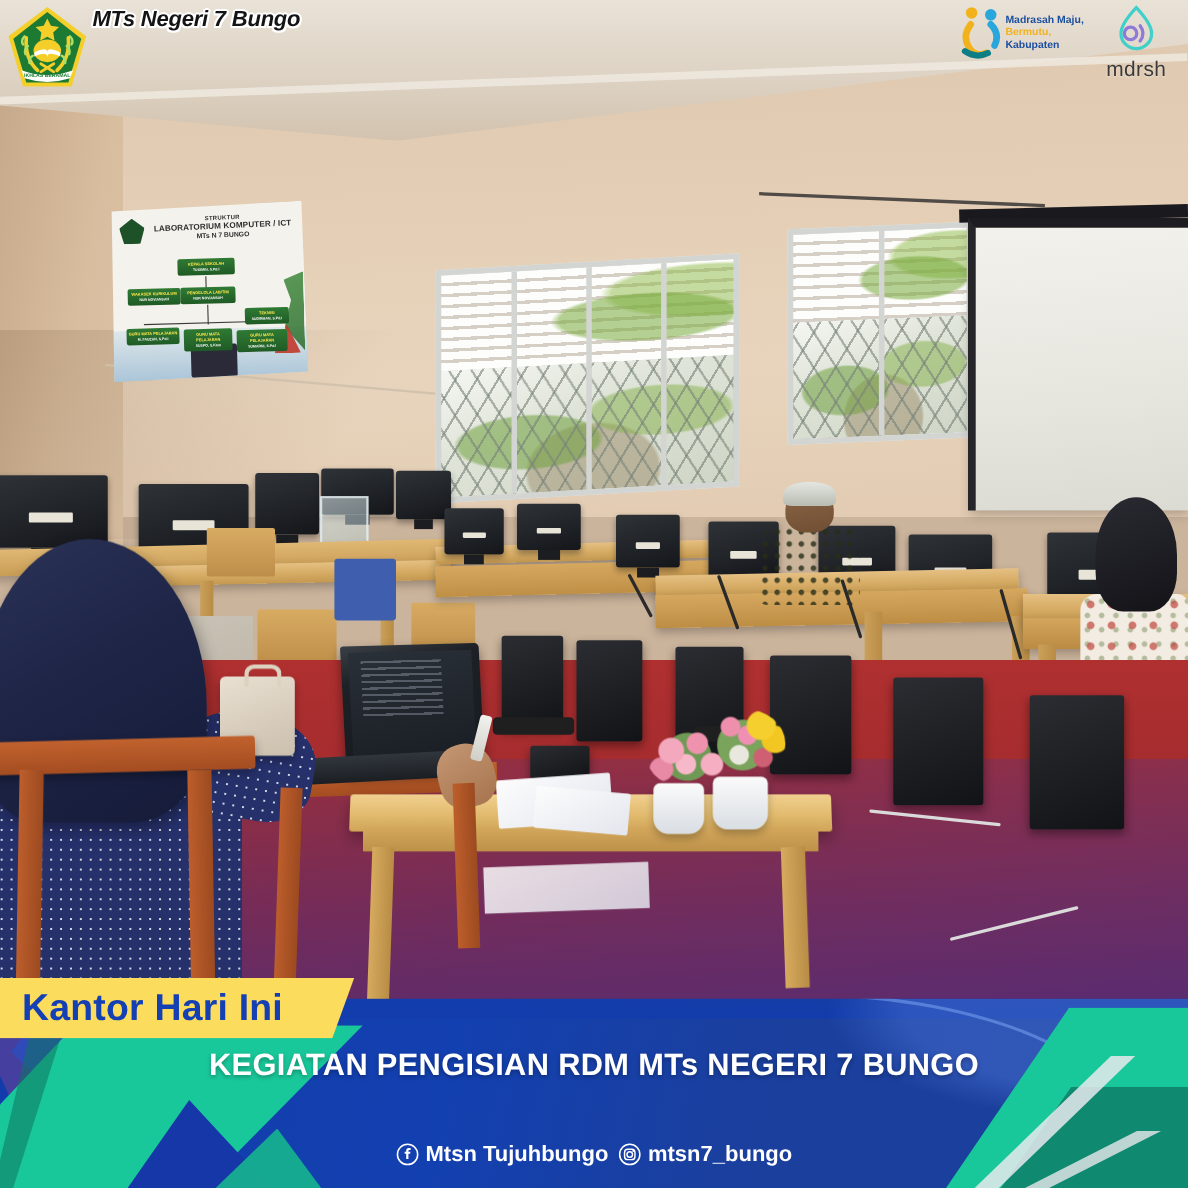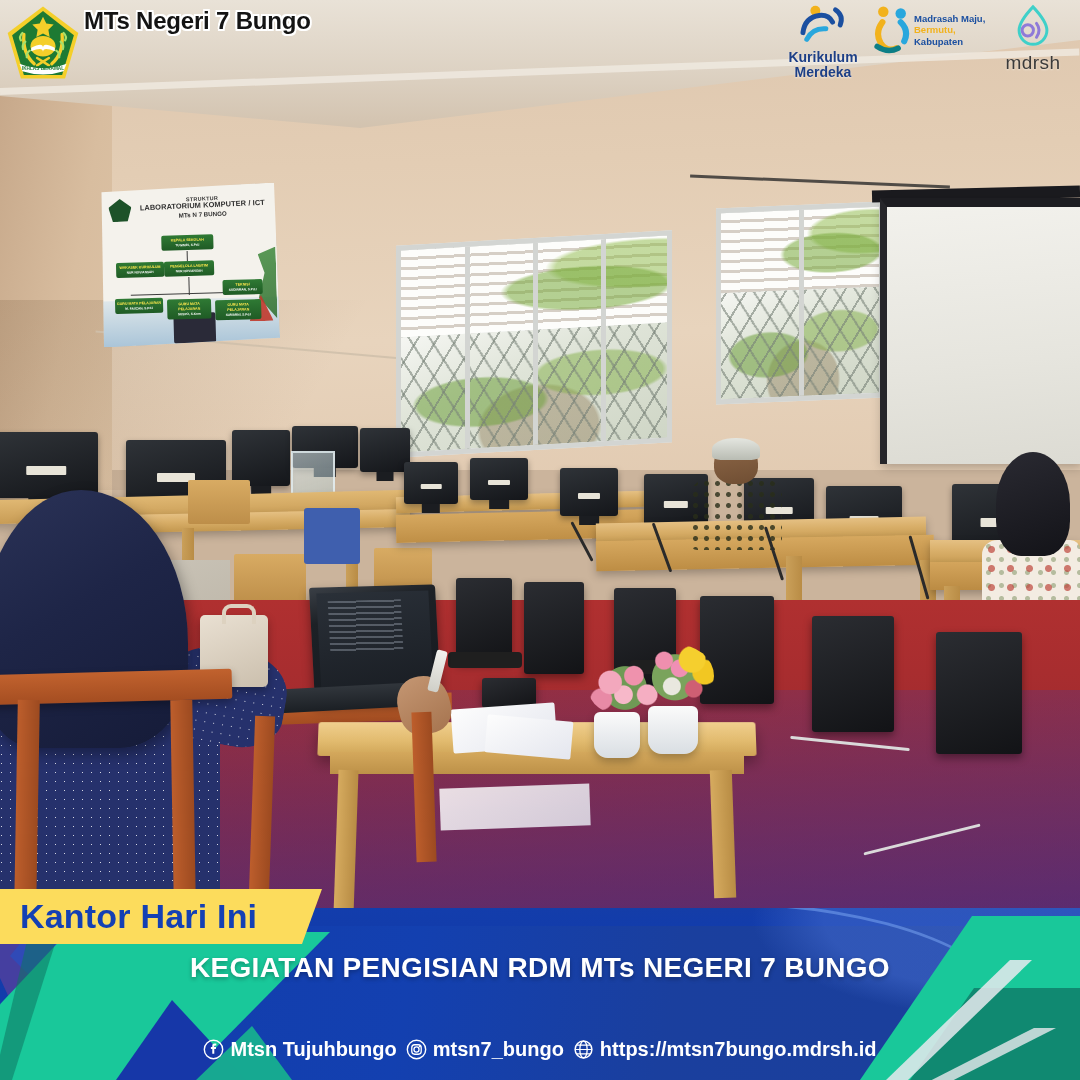--- a/index.html
+++ b/index.html
@@ -215,21 +215,21 @@
 
   
   .header { position:absolute; left:0; top:0; width:1080px; height:92px; z-index:30; }
   .kemenag-logo { position:absolute; left:6px; top:5px; width:74px; height:78px; }
   .hdr-text { position:absolute; left:84px; top:5px; }
   .hdr-text div { color:#141414; font-weight:bold; line-height:1.16;
     text-shadow:-1.6px -1.6px 0 #fff,1.6px -1.6px 0 #fff,-1.6px 1.6px 0 #fff,1.6px 1.6px 0 #fff,
                 0 -1.8px 0 #fff,0 1.8px 0 #fff,-1.8px 0 0 #fff,1.8px 0 0 #fff; }
   .hdr-l1 { font-size:20px; letter-spacing:-.2px; }
   .hdr-l2 { font-size:20px; letter-spacing:-.2px; }
-  .hdr-l3 { font-size:24px; letter-spacing:-.2px; margin-top:2px; }
+  .hdr-l3 { font-size:20px; letter-spacing:-.2px; margin-top:2px;font-style:italic; }
 
   .logos { position:absolute; right:8px; top:4px; display:flex; align-items:flex-start; gap:6px; }
   .logo-km { position:relative; width:86px; text-align:center; }
   .logo-km .kmtxt { font-size:14px; font-weight:bold; color:#1d3f86; line-height:1.06;
     text-shadow:0 1px 2px rgba(255,255,255,.6); }
   .logo-mm { position:relative; width:116px; display:flex; align-items:center; gap:2px; }
   .logo-mm .mmtxt { font-size:9.5px; font-weight:bold; line-height:1.22; text-align:left; }
   .logo-pu { position:relative; width:78px; text-align:center; }
   .logo-pu .putxt { font-size:19px; color:#3a3a3a; letter-spacing:.4px;
     text-shadow:0 1px 2px rgba(255,255,255,.5); }
@@ -501,32 +501,20 @@
         <path d="M18 80 q32 12 64 0 l-4 10 q-28 9 -56 0z" fill="#fff"></path>
         <text x="50" y="88" font-size="6.4" font-family="Liberation Sans, sans-serif" font-weight="bold" fill="#1d7a33" text-anchor="middle">IKHLAS BERAMAL</text>
       </svg>
     </div>
 
     <div class="hdr-text">
       <div class="hdr-l3">MTs Negeri 7 Bungo</div>
     </div>
 
     <div class="logos">
-      <div class="logo-km">
-        <svg viewBox="0 0 70 44" width="68" height="42">
-          <circle cx="27" cy="7" r="5.2" fill="#f2b21c"></circle>
-          <path d="M14 30 q2-16 17-18 q10-1 14 7" stroke="#1b4fa0" stroke-width="5.2" fill="none" stroke-linecap="round"></path>
-          <path d="M18 37 q6-12 20-11" stroke="#29a7dd" stroke-width="5.2" fill="none" stroke-linecap="round"></path>
-          <path d="M48 6 q9 6 5 16" stroke="#1b4fa0" stroke-width="5" fill="none" stroke-linecap="round"></path>
-        </svg>
-        <div class="kmtxt">
-          <div>Kurikulum</div>
-          <div>Merdeka</div>
-        </div>
-      </div>
 
       <div class="logo-mm">
         <svg viewBox="0 0 46 58" width="40" height="52">
           <circle cx="13" cy="8" r="6" fill="#f2b21c"></circle>
           <circle cx="33" cy="10" r="6" fill="#29a7dd"></circle>
           <path d="M12 20 q-9 12 -2 24 q7 11 18 6" stroke="#f2b21c" stroke-width="7" fill="none" stroke-linecap="round"></path>
           <path d="M33 20 q10 10 4 22" stroke="#29a7dd" stroke-width="7" fill="none" stroke-linecap="round"></path>
           <path d="M6 48 q12 8 24 2" stroke="#0d7e86" stroke-width="6.5" fill="none" stroke-linecap="round"></path>
         </svg>
         <div class="mmtxt">
@@ -582,23 +570,15 @@
       </div>
       <div class="grp">
         <svg class="ico" viewBox="0 0 24 24">
           <circle cx="12" cy="12" r="10.5" fill="none" stroke="#fff" stroke-width="1.6"></circle>
           <rect x="6.6" y="6.6" width="10.8" height="10.8" rx="3.3" fill="none" stroke="#fff" stroke-width="1.5"></rect>
           <circle cx="12" cy="12" r="2.9" fill="none" stroke="#fff" stroke-width="1.5"></circle>
           <circle cx="15.6" cy="8.5" r="1" fill="#fff"></circle>
         </svg>
         <span>mtsn7_bungo</span>
       </div>
-      <div class="grp">
-        <svg class="ico" viewBox="0 0 24 24">
-          <circle cx="12" cy="12" r="9.6" fill="none" stroke="#fff" stroke-width="1.7"></circle>
-          <ellipse cx="12" cy="12" rx="4.2" ry="9.6" fill="none" stroke="#fff" stroke-width="1.5"></ellipse>
-          <path d="M2.6 12h18.8M4.2 7h15.6M4.2 17h15.6" stroke="#fff" stroke-width="1.4"></path>
-        </svg>
-        <span>https://mtsn7bungo.mdrsh.id</span>
-      </div>
     </div>
   </div>
 </div>
 
 </body></html>

